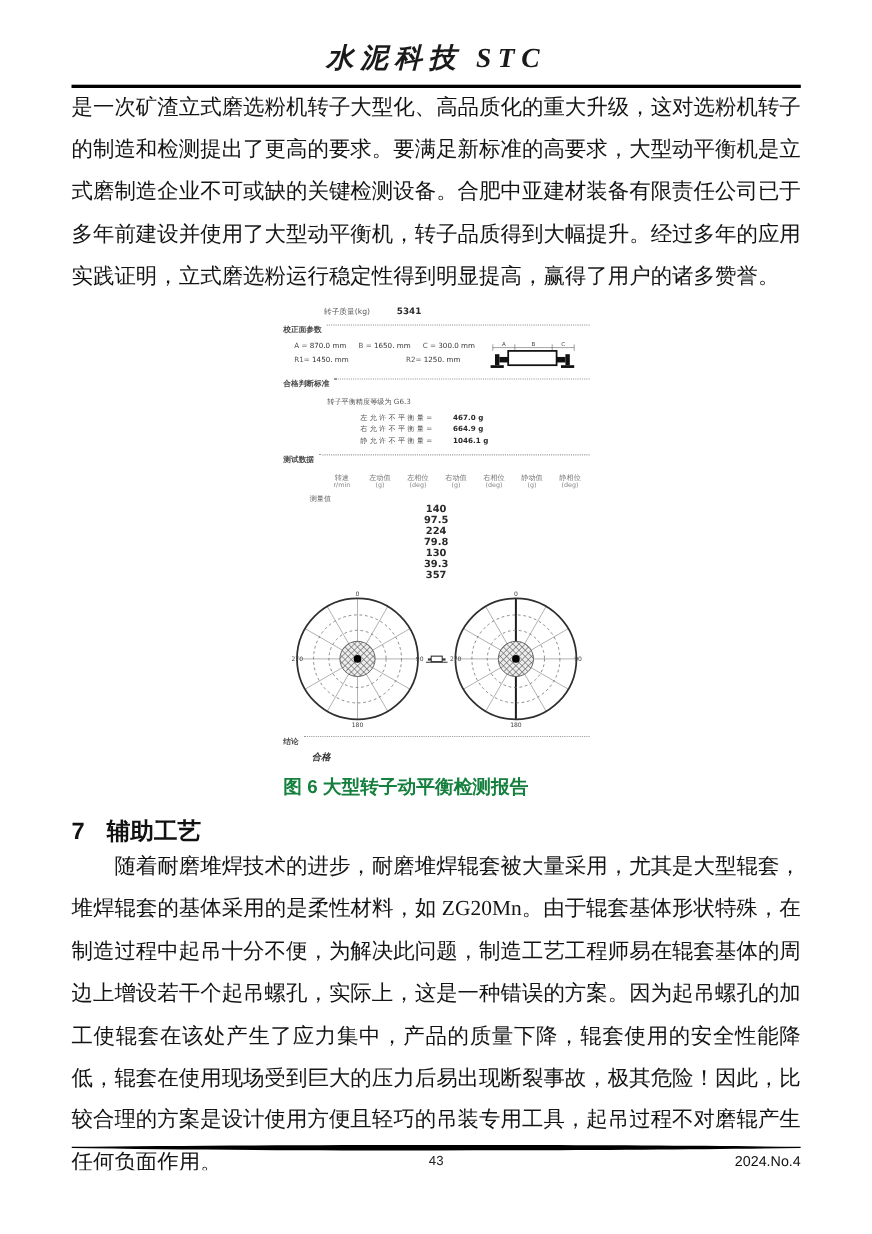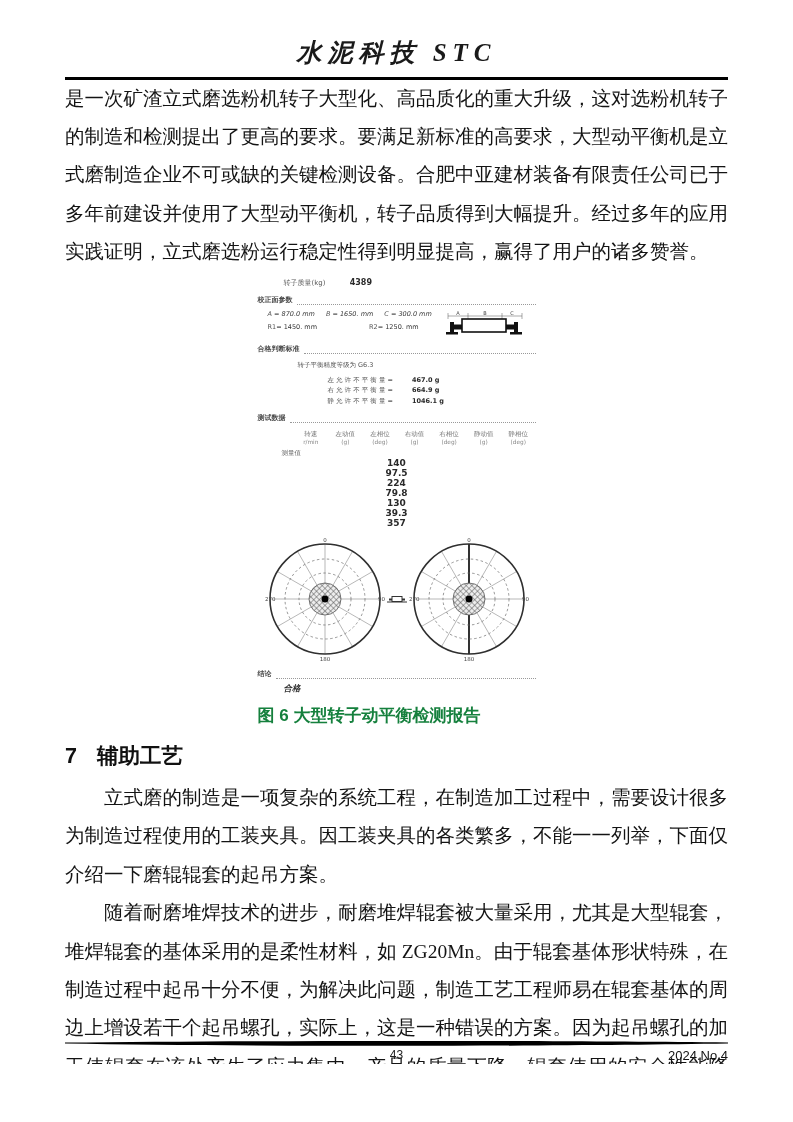--- a/index.html
+++ b/index.html
@@ -22,32 +22,32 @@
   
   .body-para {
     font-size:19.5px; line-height:38.4px; text-align:justify; color:#141414;
   }
   .indent { text-indent:2em; }
 
   
   .report-figure { margin:2px auto 0 auto; width:278px; }
   .report { width:278px; font-family:"DejaVu Sans", sans-serif; color:#555; }
   .mass-row { padding-top:4px; font-size:7px; }
-  .r-lab { margin-left:26px; color:#5a5a5a; }
+  .r-lab { margin-left:37px; color:#5a5a5a; }
   .r-val { margin-left:22px; font-size:8px; font-weight:bold; color:#2a2a2a; }
 
-  .sec { display:flex; align-items:flex-end; margin-top:7px; }
+  .sec { display:flex; align-items:flex-start; margin-top:7px; }
   .sec-lab { font-size:7px; font-weight:bold; color:#4a4a4a; white-space:nowrap; }
   .sec-dots { flex:1; border-bottom:1px dotted #999; margin-left:4px; height:1px; }
 
   .params-wrap { display:flex; margin-top:3px; }
   .params-text { width:176px; font-size:6.5px; line-height:13px; }
   .p-row { display:flex; margin-left:10px; }
   .p-pair { white-space:nowrap; }
-  .p-row1 .p-pair { margin-right:11px;font-style:italic; }
+  .p-row1 .p-pair { margin-right:11px; }
   .p-row2 .r2 { margin-left:52px; }
   .p-k { color:#555; }
   .p-v { color:#333; }
   .schematic { margin-left:4px; margin-top:1px; }
 
   .grade-line { margin:7px 0 0 40px; font-size:6.5px; color:#555; }
   .allow { margin:5px 0 0 70px; }
   .allow-line { font-size:6.5px; line-height:10.5px; white-space:nowrap; }
   .a-lab { color:#555; }
   .a-val { font-weight:bold; color:#2a2a2a; margin-left:19px; }
@@ -113,21 +113,21 @@
     <div class="journal-title">水泥科技 STC</div>
     <div class="head-rule"></div>
 
     <p class="body-para">是一次矿渣立式磨选粉机转子大型化、高品质化的重大升级，这对选粉机转子的制造和检测提出了更高的要求。要满足新标准的高要求，大型动平衡机是立式磨制造企业不可或缺的关键检测设备。合肥中亚建材装备有限责任公司已于多年前建设并使用了大型动平衡机，转子品质得到大幅提升。经过多年的应用实践证明，立式磨选粉运行稳定性得到明显提高，赢得了用户的诸多赞誉。</p>
 
     <figure class="report-figure">
       <div class="report">
 
         <div class="mass-row">
           <span class="r-lab">转子质量(kg)</span>
-          <span class="r-val">4389</span>
+          <span class="r-val">5341</span>
         </div>
 
         <div class="sec">
           <span class="sec-lab">校正面参数</span>
           <span class="sec-dots"></span>
         </div>
 
         <div class="params-wrap">
           <div class="params-text">
             <div class="p-row p-row1">
@@ -276,21 +276,20 @@
       </div>
 
       <figcaption>图 6 大型转子动平衡检测报告</figcaption>
     </figure>
 
     <h2 class="sec-heading">
       <span class="num">7</span>
       <span>辅助工艺</span>
     </h2>
 
-    <p class="body-para indent para-block">立式磨的制造是一项复杂的系统工程，在制造加工过程中，需要设计很多为制造过程使用的工装夹具。因工装夹具的各类繁多，不能一一列举，下面仅介绍一下磨辊辊套的起吊方案。</p>
     <p class="body-para indent">随着耐磨堆焊技术的进步，耐磨堆焊辊套被大量采用，尤其是大型辊套，堆焊辊套的基体采用的是柔性材料，如 ZG20Mn。由于辊套基体形状特殊，在制造过程中起吊十分不便，为解决此问题，制造工艺工程师易在辊套基体的周边上增设若干个起吊螺孔，实际上，这是一种错误的方案。因为起吊螺孔的加工使辊套在该处产生了应力集中，产品的质量下降，辊套使用的安全性能降低，辊套在使用现场受到巨大的压力后易出现断裂事故，极其危险！因此，比较合理的方案是设计使用方便且轻巧的吊装专用工具，起吊过程不对磨辊产生任何负面作用。</p>
   </div>
 
   <div class="footer">
     <svg class="foot-rule-svg" viewBox="0 0 663 7" preserveAspectRatio="none">
       <path d="M0,2.6 C 180,0.4 480,0.4 663,2.6 L663,3.6 C 480,6.6 180,6.6 0,3.6 Z" fill="#000"></path>
     </svg>
     <div class="foot-row">
       <span class="page-num">43</span>
       <span class="issue">2024.No.4</span>

